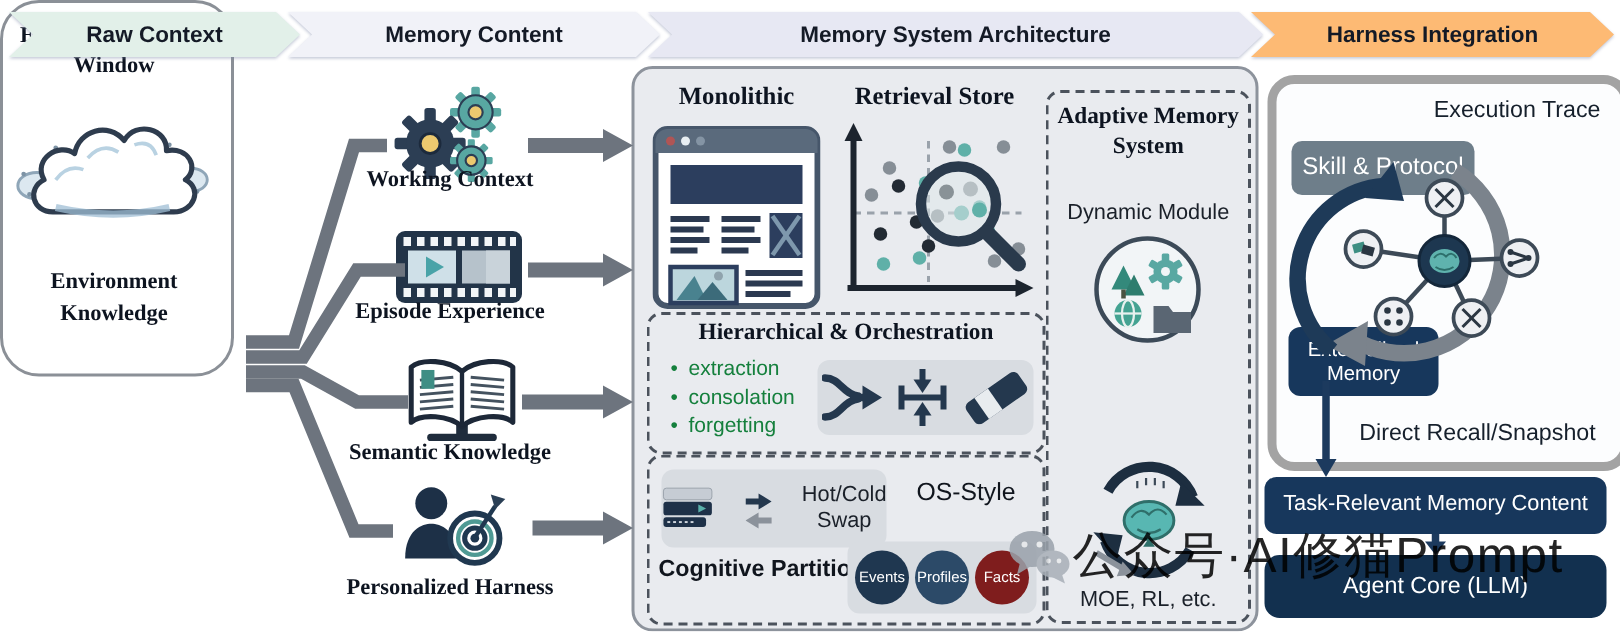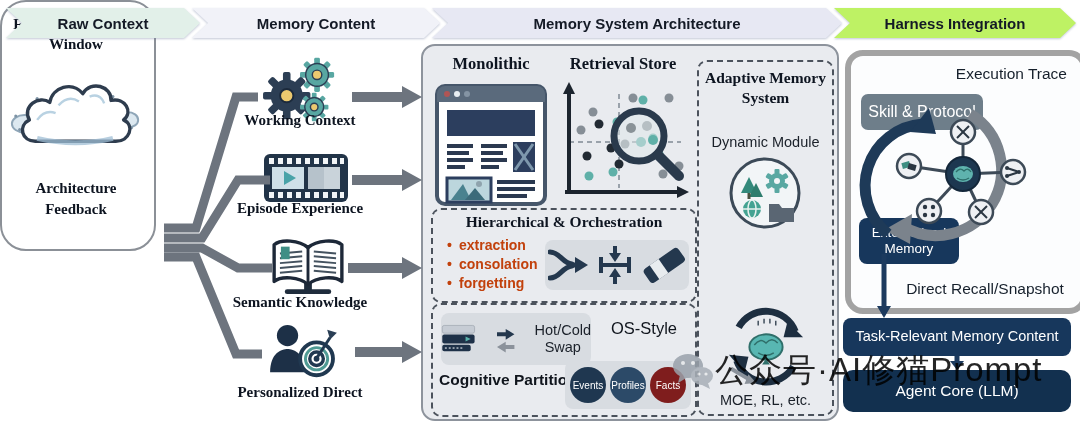--- a/index.html
+++ b/index.html
@@ -22,21 +22,21 @@
   #arch-panel{left:421px;top:44px;width:414px;height:373px;background:#e9ebef;
               border:2.5px solid #8d939c;z-index:1}
   #harness-panel{left:845px;top:50px;width:230px;height:252px;background:#fcfdfe;
               border:6px solid #a3a3a3;border-radius:18px;z-index:1}
   .dashbox{position:absolute;border:2.5px dashed #4b525c;border-radius:10px;z-index:2}
 
   .navy-box{position:absolute;background:#17375c;color:#fff;border-radius:8px;z-index:5;
             display:flex;align-items:center;justify-content:center;text-align:center;line-height:1.2}
 
   .mc-label{position:absolute;left:0;width:170px;text-align:center;font-size:15px;z-index:2}
-  .bullets{margin:0;padding:0;list-style:none;font-weight:700;font-size:14px;color:#c2410c}
+  .bullets{margin:0;padding:0;list-style:none;font-weight:400;font-size:14px;color:#15803d}
   .bullets li{line-height:19px;padding-left:14px;position:relative}
   .bullets li::before{content:"•";position:absolute;left:2px}
   .iconpatch{position:absolute;background:#d8dce1;border-radius:8px;display:flex;
              align-items:center;justify-content:center;z-index:2}
   .pcircle{width:36px;height:36px;border-radius:50%;color:#fff;font-size:10px;
            display:flex;align-items:center;justify-content:center}
 
   #watermark{position:absolute;left:672px;top:348px;z-index:9;display:flex;align-items:center;gap:1px;
              color:#000000;opacity:.85;font-size:33px;letter-spacing:1px;white-space:nowrap}
   svg{display:block}
@@ -50,41 +50,41 @@
   <div class="chev-wrap" style="left:6px;width:194px">
     <div class="chev" style="background:#e2f0e9">Raw Context</div>
   </div>
   <div class="chev-wrap" style="left:192px;width:248px">
     <div class="chev" style="background:#f1f2f8">Memory Content</div>
   </div>
   <div class="chev-wrap" style="left:432px;width:410px">
     <div class="chev" style="background:#e7e8f3">Memory System Architecture</div>
   </div>
   <div class="chev-wrap" style="left:834px;width:242px">
-    <div class="chev" style="background:#bef264">Harness Integration</div>
+    <div class="chev" style="background:#fdba74">Harness Integration</div>
   </div>
 
   <div id="left-panel">
     <div class="abs serif ctr" style="left:6px;top:14px;width:140px;font-size:15px;line-height:1.35">Ephemeral Context Window</div>
     <svg class="abs" style="left:8px;top:66px" width="136" height="100" viewBox="0 0 140 100">
       <ellipse cx="17" cy="58" rx="13" ry="9" fill="#dce8f0" stroke="#8fa6b8" stroke-width="2"></ellipse>
       <ellipse cx="123" cy="54" rx="11" ry="8" fill="#dce8f0" stroke="#8fa6b8" stroke-width="2"></ellipse>
       <circle cx="8" cy="50" r="1.6" fill="#7d93a5"></circle>
         <circle cx="12" cy="64" r="1.6" fill="#7d93a5"></circle>
       <circle cx="120" cy="44" r="1.6" fill="#7d93a5"></circle>
         <circle cx="127" cy="62" r="1.6" fill="#7d93a5"></circle>
       <circle cx="30" cy="32" r="1.6" fill="#7d93a5"></circle>
         <circle cx="108" cy="30" r="1.6" fill="#7d93a5"></circle>
       <path d="M28 76 C14 76 10 60 22 54 C14 40 32 28 43 36 C46 20 66 14 77 27 C85 13 107 19 106 34 C121 31 129 46 119 54 C131 60 125 76 111 76 Z" fill="#ffffff" stroke="#2e3c4e" stroke-width="3.5" stroke-linejoin="round"></path>
       <path d="M30 73 Q70 82 108 73" stroke="#9fbdd4" stroke-width="5" fill="none" opacity="0.75"></path>
       <path d="M30 54 q8 -11 19 -7" stroke="#b9d2e2" stroke-width="2.5" fill="none"></path>
       <path d="M52 39 q10 -11 21 -4" stroke="#b9d2e2" stroke-width="2.5" fill="none"></path>
       <path d="M84 30 q11 -4 15 7" stroke="#b9d2e2" stroke-width="2.5" fill="none"></path>
     </svg>
-    <div class="abs serif ctr" style="left:10px;top:178px;width:132px;font-size:15px;line-height:1.4">Architecture Feedback</div>
+    <div class="abs serif ctr" style="left:10px;top:178px;width:132px;font-size:15px;line-height:1.4">Environment Knowledge</div>
   </div>
 
   <svg class="abs z2" style="left:252px;top:54px" width="96" height="72" viewBox="0 0 96 76">
     <g transform="translate(66,22)" fill="#58a7a2">
       <rect x="-3" y="-18" width="6" height="8" rx="1.5"></rect>
         <rect x="-3" y="-18" width="6" height="8" rx="1.5" transform="rotate(45)"></rect>
       <rect x="-3" y="-18" width="6" height="8" rx="1.5" transform="rotate(90)"></rect>
         <rect x="-3" y="-18" width="6" height="8" rx="1.5" transform="rotate(135)"></rect>
       <rect x="-3" y="-18" width="6" height="8" rx="1.5" transform="rotate(180)"></rect>
         <rect x="-3" y="-18" width="6" height="8" rx="1.5" transform="rotate(225)"></rect>
@@ -173,21 +173,21 @@
   <svg class="abs z2" style="left:260px;top:322px" width="86" height="60" viewBox="0 0 76 62">
     <circle cx="22" cy="14" r="11" fill="#1d3047"></circle>
     <path d="M4 52 C4 32 16 28 22 28 C28 28 40 32 40 52 Z" fill="#1d3047"></path>
     <circle cx="52" cy="38" r="17" fill="#ffffff" stroke="#203850" stroke-width="4"></circle>
     <circle cx="52" cy="38" r="11.5" fill="none" stroke="#4f9a94" stroke-width="3"></circle>
     <circle cx="52" cy="38" r="7" fill="none" stroke="#203850" stroke-width="3.5"></circle>
     <circle cx="52" cy="38" r="3" fill="#203850"></circle>
     <line x1="66" y1="16" x2="53" y2="36" stroke="#203850" stroke-width="3"></line>
     <path d="M63 8 l10 3 -7 7 z" fill="#2a3f55"></path>
   </svg>
-  <div class="mc-label serif" style="left:215px;top:384px">Personalized Direct</div>
+  <div class="mc-label serif" style="left:215px;top:384px">Personalized Harness</div>
 
   <div id="arch-panel" class="panel">
     <div class="abs serif ctr" style="left:10px;top:8px;width:116px;font-size:16.5px">Monolithic</div>
     <div class="abs serif ctr" style="left:130px;top:8px;width:140px;font-size:16.5px">Retrieval Store</div>
 
     <svg class="abs" style="left:12px;top:38px" width="112" height="122" viewBox="0 0 112 122">
       <rect x="2" y="2" width="108" height="118" rx="8" fill="#ffffff" stroke="#46566a" stroke-width="4"></rect>
       <path d="M10 2 h92 a8 8 0 0 1 8 8 v8 H2 v-8 a8 8 0 0 1 8 -8 z" fill="#5a6a7c"></path>
       <circle cx="12" cy="10" r="3" fill="#b05555"></circle>
         <circle cx="22" cy="10" r="3" fill="#e8eef2"></circle>

